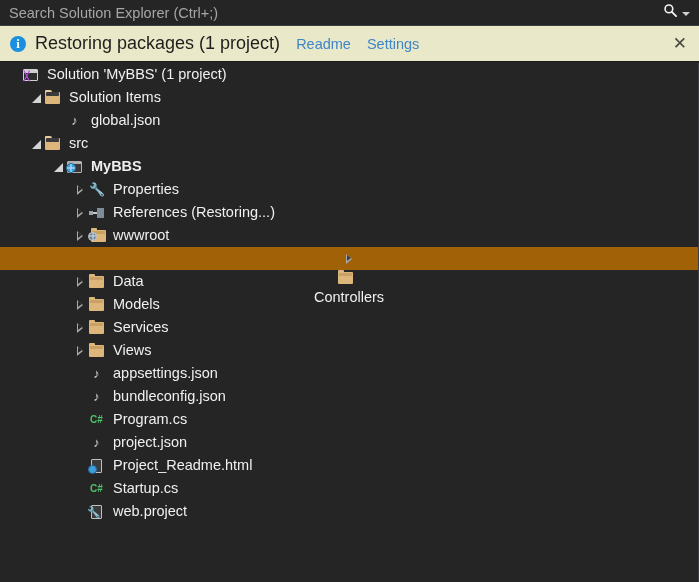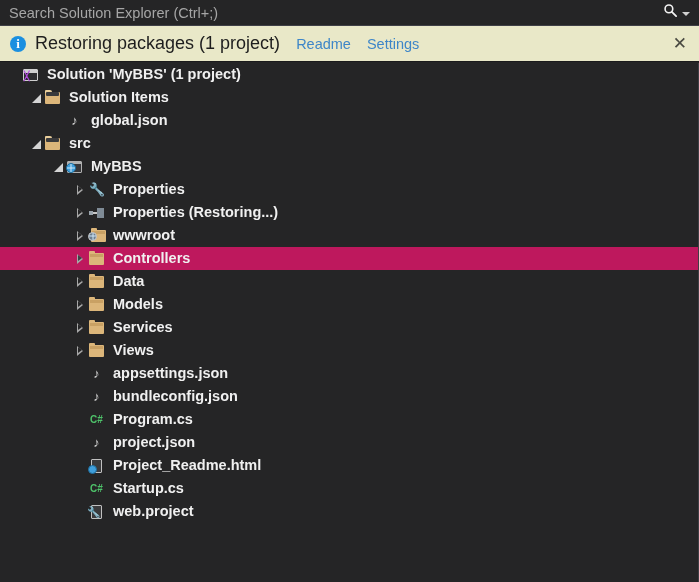--- a/index.html
+++ b/index.html
@@ -123,26 +123,25 @@
     box-sizing: border-box;
     overflow: hidden;
   }
   .row {
     display: flex;
     align-items: center;
     height: 23px;
     white-space: nowrap;
     cursor: default;
   }
-  .row.selected { background: #be185d; }
+  .row.selected { background: #a16207; flex-direction: column; }
   .row .label {
     color: #f0f0f0;
     font-size: 14.5px;
     line-height: 23px;
-    font-weight: bold;
   }
   .row.bold .label { font-weight: bold; }
 
   .twisty {
     flex: 0 0 auto;
     width: 16px; height: 23px;
     display: flex;
     align-items: center;
     justify-content: center;
   }
@@ -483,21 +482,21 @@
         <div class="row">
           <span class="pad" style="width: 72px;"></span>
           <span class="twisty">
             <span class="tw-collapsed"></span>
           </span>
           <span class="icon">
             <span class="ic-ref-a"></span>
             <span class="ic-ref-bar"></span>
             <span class="ic-ref-b"></span>
           </span>
-          <span class="label">Properties (Restoring...)</span>
+          <span class="label">References (Restoring...)</span>
         </div>
         <div class="row">
           <span class="pad" style="width: 72px;"></span>
           <span class="twisty">
             <span class="tw-collapsed"></span>
           </span>
           <span class="icon ic-wwwroot">
             <span class="ic-folder"></span>
             <span class="ic-globe"></span>
           </span>

